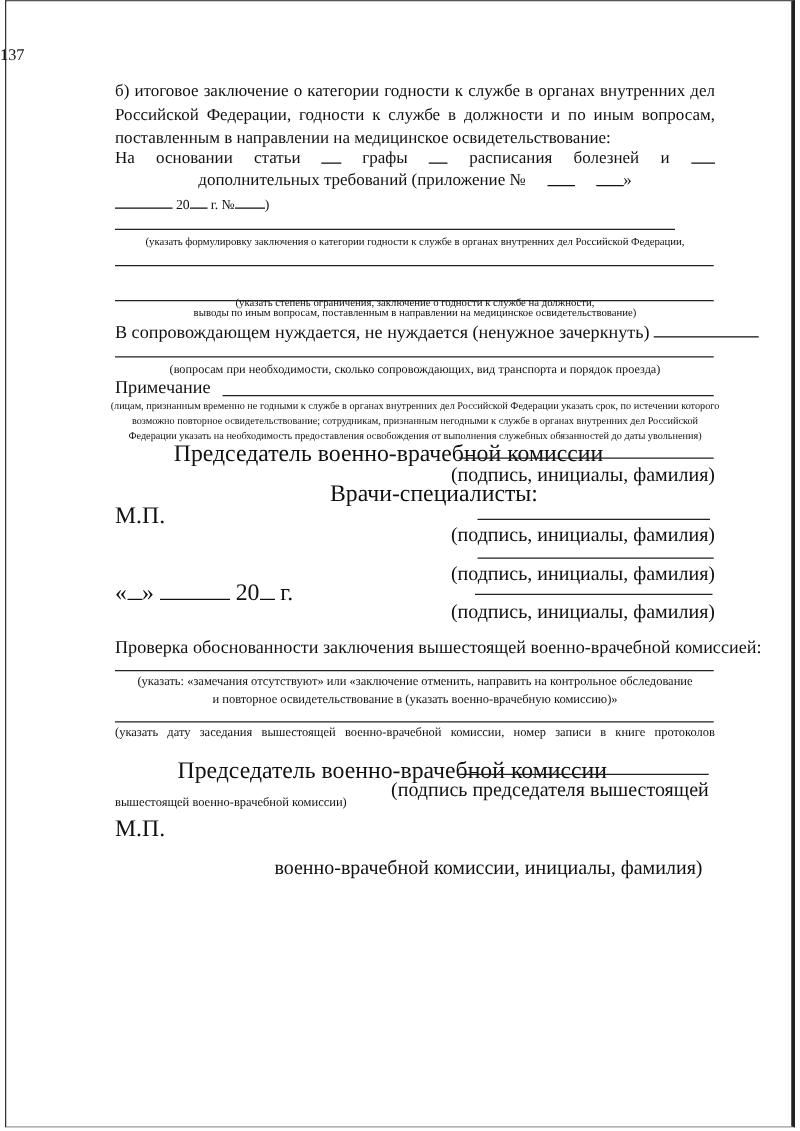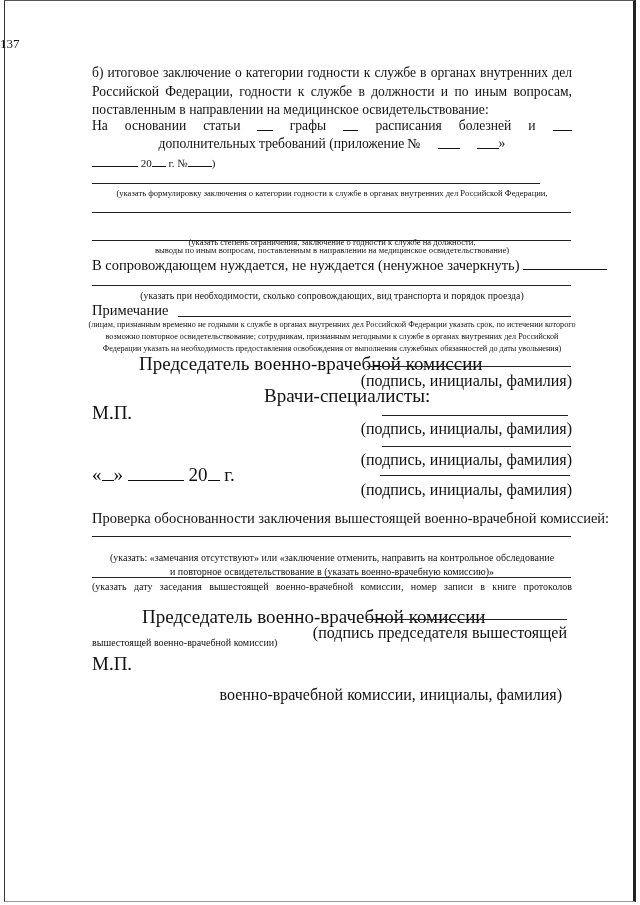--- a/index.html
+++ b/index.html
@@ -65,21 +65,21 @@
 <div class="abs small" style="left:92px; width:480px; top:217px;margin-top:20px;">(указать степень ограничения, заключение о годности к службе на должности,</div>
 
 <div class="hline" style="left:92px; width:479px; top:240px;"></div>
 <div class="abs small" style="left:92px; width:480px; top:245px;">выводы по иным вопросам, поставленным в направлении на медицинское освидетельствование)</div>
 
 <div class="abs mid" style="left:92px; top:256px;">
   <span>В сопровождающем нуждается, не нуждается (ненужное зачеркнуть)</span>
   <span class="blank" style="width:84px; height:13px;"></span>
 </div>
 <div class="hline" style="left:92px; width:479px; top:285px;"></div>
-<div class="abs small" style="left:92px; width:480px; top:290px; font-size:9.8px;">(указать при необходимости, сколько сопровождающих, вид транспорта и порядок проезда)</div>
+<div class="abs small" style="left:92px; width:480px; top:290px; font-size:9.8px;">(вопросам при необходимости, сколько сопровождающих, вид транспорта и порядок проезда)</div>
 
 <div class="abs mid" style="left:92px; top:302px;">Примечание</div>
 <div class="hline" style="left:178px; width:393px; top:316px;"></div>
 <div class="abs small2" style="left:88px; width:488px; top:319px; font-size:8.2px;">
   <div>(лицам, признанным временно не годными к службе в органах внутренних дел Российской Федерации указать срок, по истечении которого</div>
   <div>возможно повторное освидетельствование; сотрудникам, признанным негодными к службе в органах внутренних дел Российской</div>
   <div>Федерации указать на необходимость предоставления освобождения от выполнения служебных обязанностей до даты увольнения)</div>
 </div>
 
 <div class="abs norm" style="left:139px; top:353px;">Председатель военно-врачебной комиссии</div>
@@ -100,21 +100,21 @@
   <span class="blank" style="width:56px;"></span>
   <span>20</span><span class="blank" style="width:12px;"></span>
   <span>г.</span>
 </div>
 
 <div class="hline" style="left:380px; width:190px; top:475px;"></div>
 <div class="abs sig" style="right:68px; top:481px;">(подпись, инициалы, фамилия)</div>
 
 <div class="abs mid" style="left:92px; top:510px;">Проверка обоснованности заключения вышестоящей военно-врачебной комиссией:</div>
 <div class="hline" style="left:92px; width:479px; top:536px;"></div>
-<div class="abs note10" style="left:92px; width:480px; top:539px; text-align:center;margin-top:12px;">
+<div class="abs note10" style="left:92px; width:480px; top:539px; text-align:center;">
   <div style="white-space:nowrap;">(указать: «замечания отсутствуют» или «заключение отменить, направить на контрольное обследование</div>
   <div style="white-space:nowrap;">и повторное освидетельствование в (указать военно-врачебную комиссию)»</div>
 </div>
 
 <div class="hline" style="left:92px; width:479px; top:577px;"></div>
 <div class="abs note10" style="left:92px; width:480px; top:580px; text-align:justify; text-align-last:justify; white-space:nowrap;">(указать дату заседания вышестоящей военно-врачебной комиссии, номер записи в книге протоколов</div>
 <div class="abs note10" style="left:92px; top:593px; white-space:nowrap;margin-top:43px;">вышестоящей военно-врачебной комиссии)</div>
 
 <div class="abs norm" style="left:142px; top:606px;">Председатель военно-врачебной комиссии</div>
 <div class="hline" style="left:367px; width:200px; top:619px;"></div>

